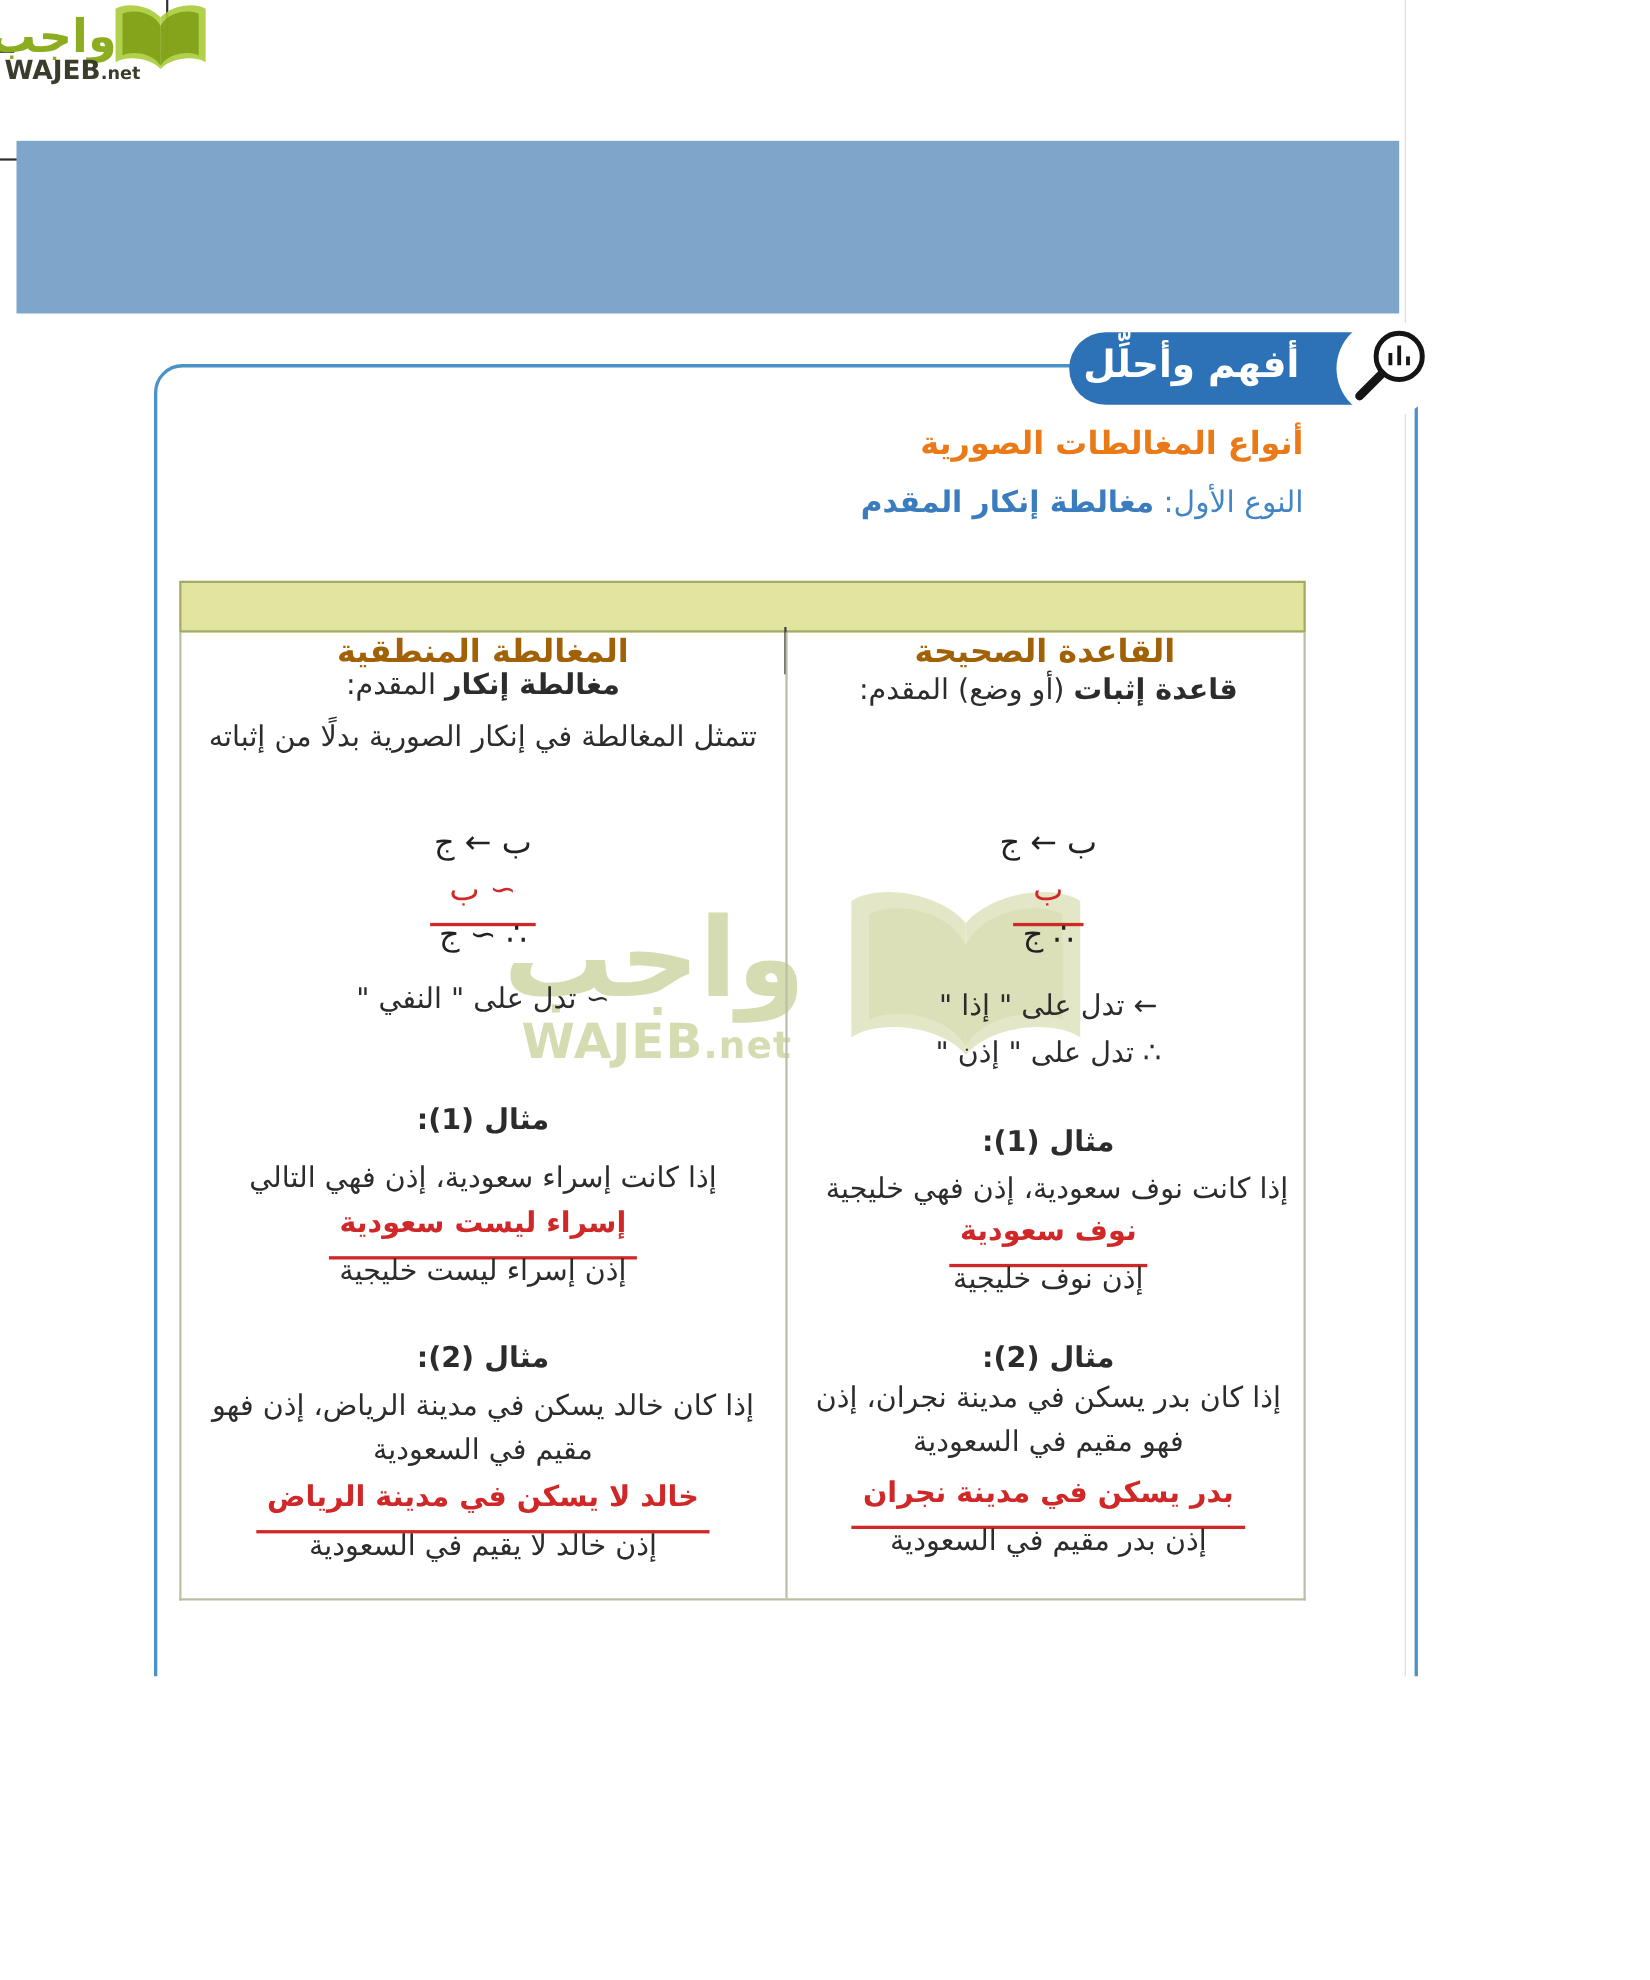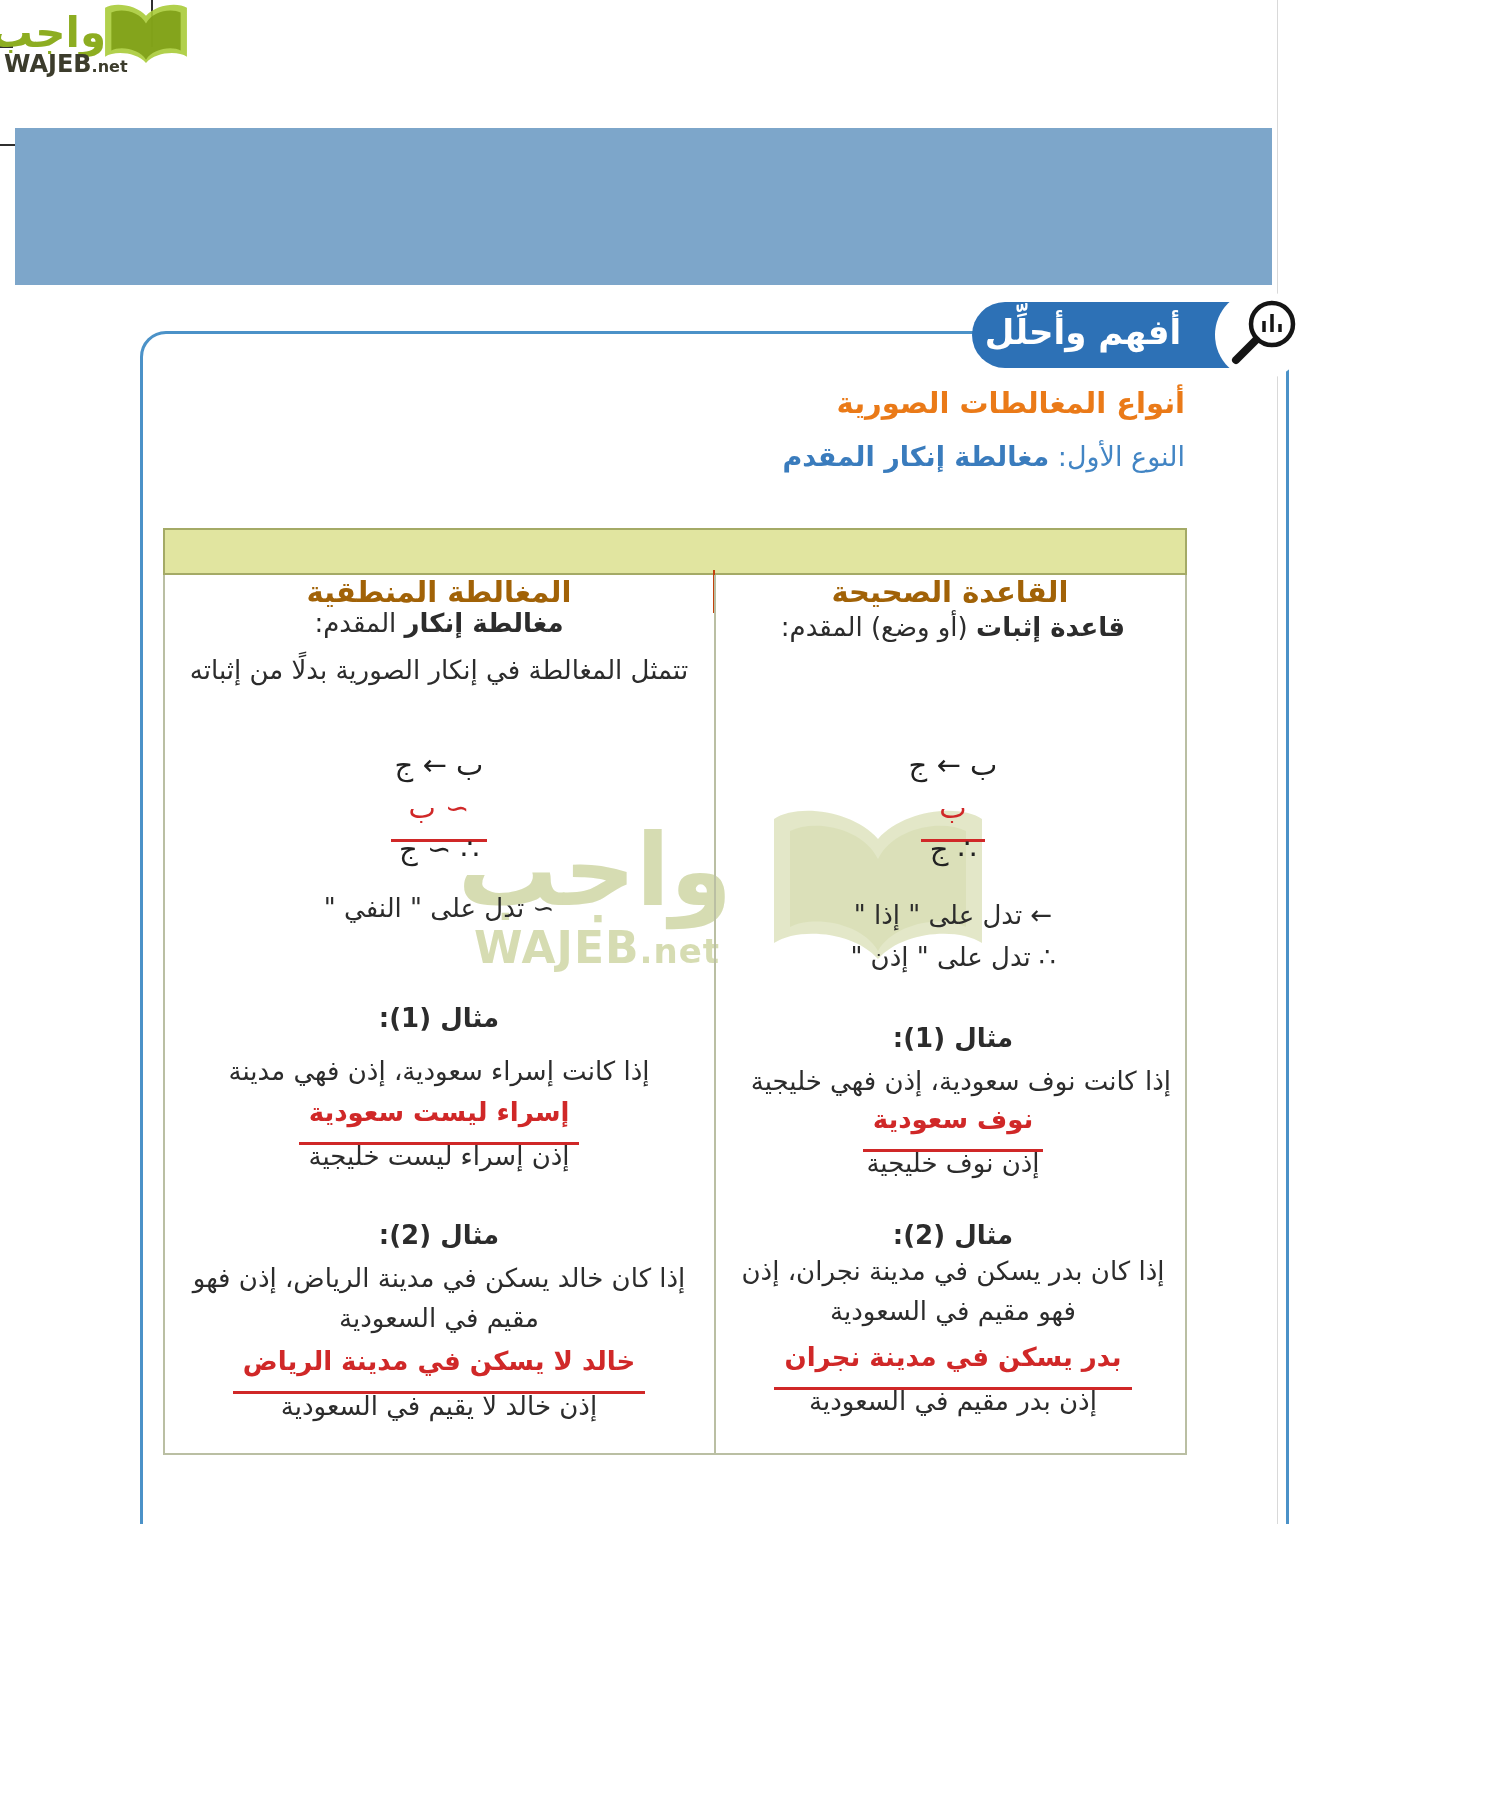--- a/index.html
+++ b/index.html
@@ -21,21 +21,21 @@
   .disc{background:#ffffff;border-radius:50%;z-index:7;}
   .magwrap{z-index:8;}
   
   .topic{color:#ea7a18;font-size:29px;font-weight:bold;}
   .subtopic{font-size:27px;color:#4285c4;}
   .subtopic .t2{font-weight:bold;color:#3a7cbd;}
   
   .thead{display:flex;direction:rtl;background:#e1e5a0;border:2px solid #a4aa66;box-sizing:border-box;z-index:3;}
   .thead .cell{display:flex;align-items:center;justify-content:center;color:#a16207;
                font-size:29px;font-weight:bold;height:100%;box-sizing:border-box;margin-top:40px;}
-  .thead .cell.first{border-left:2px solid #c2410c;}
+  .thead .cell.first{border-left:2px solid #404040;}
   .tbody{border:2px solid #babfa3;border-top:none;box-sizing:border-box;z-index:3;}
   .divider{background:#babfa3;}
   .col{position:absolute;top:0;height:100%;}
   .line{position:absolute;left:0;right:0;text-align:center;direction:rtl;font-size:26px;
         color:#2c2c2c;line-height:1.55;padding:0 18px;}
   .b{font-weight:bold;}
   .formula{font-size:29px;color:#222222;}
   .fred{color:#d02828;}
   .fred .u{display:inline-block;border-bottom:3px solid #d02828;padding:0 18px 8px;}
   .premise{color:#d02828;font-weight:bold;}
@@ -124,21 +124,21 @@
     <div class="col" style="left:0;width:548px;">
       <div class="line" style="top:28px;">
         <span class="b">مغالطة إنكار</span><span> المقدم:</span>
       </div>
       <div class="line" style="top:75px;">تتمثل المغالطة في إنكار الصورية بدلًا من إثباته</div>
       <div class="line formula" style="top:168px;">ب ← ج</div>
       <div class="line formula fred" style="top:211px;"><span class="u">∼ ب</span></div>
       <div class="line formula" style="top:252px;">∴ ∼ ج</div>
       <div class="line" style="top:313px;">∼ تدل على " النفي "</div>
       <div class="line b" style="top:423px;">مثال (1):</div>
-      <div class="line" style="top:476px;">إذا كانت إسراء سعودية، إذن فهي مدينة</div>
+      <div class="line" style="top:476px;">إذا كانت إسراء سعودية، إذن فهي التالي</div>
       <div class="line premise" style="top:517px;"><span class="u">إسراء ليست سعودية</span></div>
       <div class="line" style="top:561px;">إذن إسراء ليست خليجية</div>
       <div class="line b" style="top:640px;">مثال (2):</div>
       <div class="line" style="top:683px;">إذا كان خالد يسكن في مدينة الرياض، إذن فهو مقيم في السعودية</div>
       <div class="line premise" style="top:766px;"><span class="u">خالد لا يسكن في مدينة الرياض</span></div>
       <div class="line" style="top:811px;">إذن خالد لا يقيم في السعودية</div>
     </div>
 
     <div class="col" style="left:552px;width:472px;">
       <div class="line" style="top:32px;">

